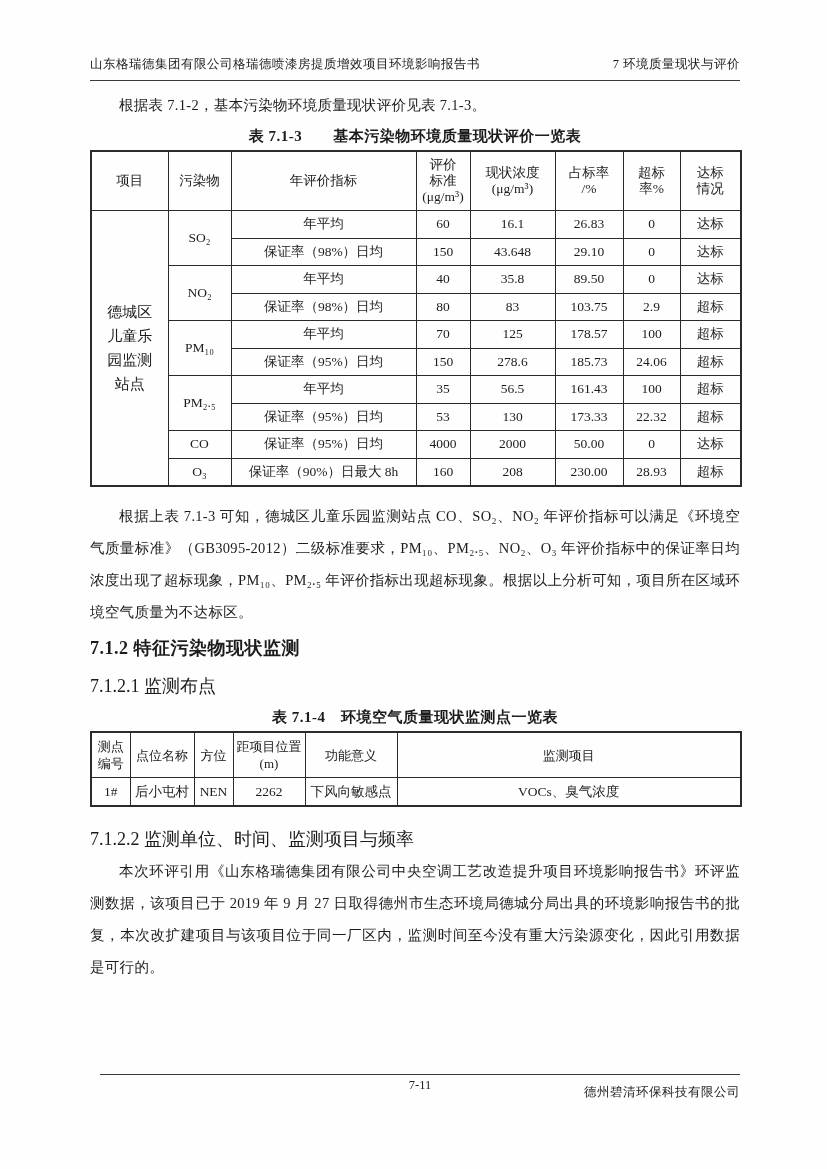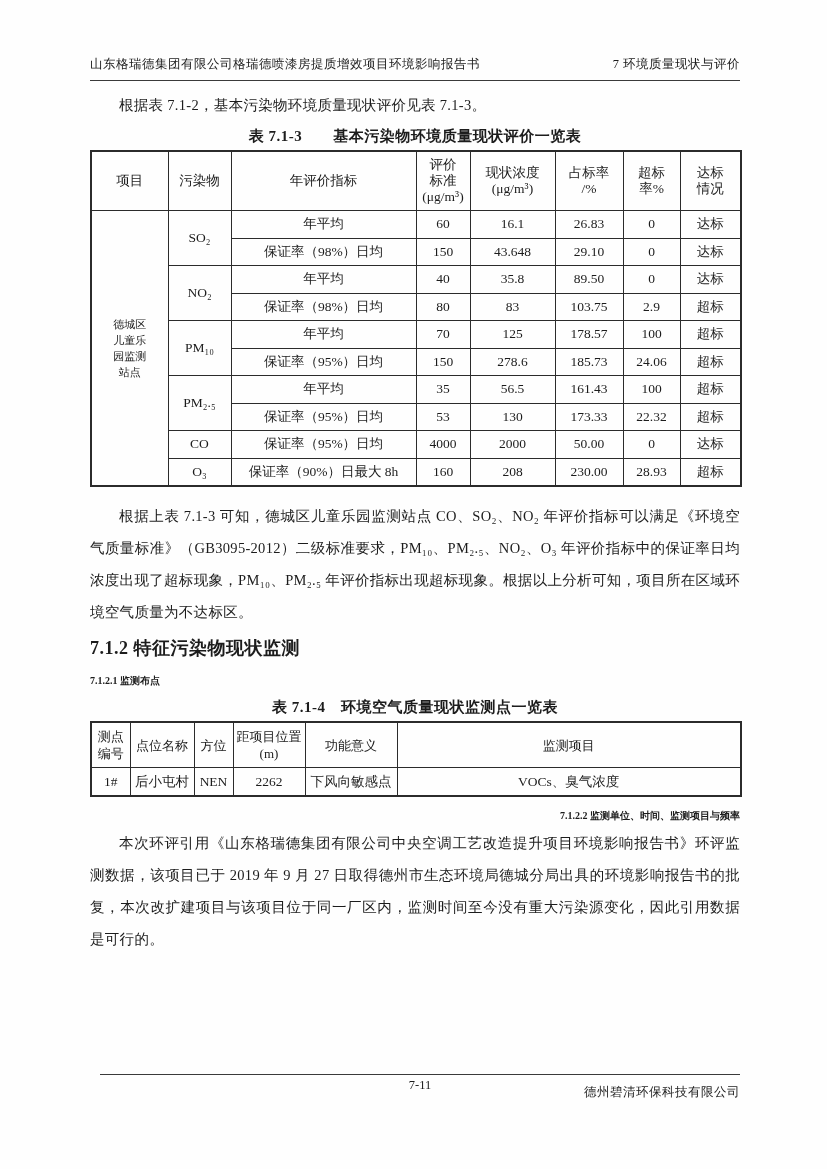--- a/index.html
+++ b/index.html
@@ -17,29 +17,29 @@
     margin:0; letter-spacing:0.3px; }
   .p-intro { margin-top:8px; }
   .table-title { text-align:center; font-weight:bold; font-size:15px; margin:6px 0 4px 0; letter-spacing:0.5px; }
   table { border-collapse:collapse; width:650px; table-layout:fixed;
     border:2px solid #2b2b2b; }
   th, td { border:1px solid #2b2b2b; text-align:center; vertical-align:middle;
     font-weight:normal; font-size:13.5px; padding:1px 2px; }
   .pre { white-space:pre-line; }
   .t1 thead th { height:56px; line-height:16px; font-size:13.5px; }
   .t1 tbody td { height:24.5px; }
-  .t1 .station-cell { line-height:16px; font-size:11px; }
+  .t1 .station-cell { line-height:24px; font-size:15px; }
   .t2 th { height:42px; line-height:17px; font-size:13px; }
   .t2 td { height:25px; }
   .p-analysis { margin-top:13px; }
   .h-bold { font-size:18px; font-weight:bold; margin:8px 0 0 0; letter-spacing:0.5px; }
-  .h-sub { font-size:10px; font-weight:bold; margin:14px 0 0 0; }
+  .h-sub { font-size:18px; font-weight:normal; margin:14px 0 0 0; }
   .p-monitor { margin-top:2px; }
   .t2-title { margin-top:10px; }
-  .h-7122 { margin-top:12px;text-align:right; }
+  .h-7122 { margin-top:20px; }
   .p-cite { margin-top:4px; }
   .page-footer { position:absolute; left:100px; right:87px; top:1074px; }
   .footer-rule { border:none; border-top:1.6px solid #3a3a3a; margin:0; }
   .footer-inner { position:relative; height:30px; font-size:12.5px; }
   .page-num { position:absolute; left:50%; transform:translateX(-50%); top:3px; }
   .publisher { position:absolute; right:0; top:9px; letter-spacing:0.5px; }
 </style>
 </head>
 <body>
 

